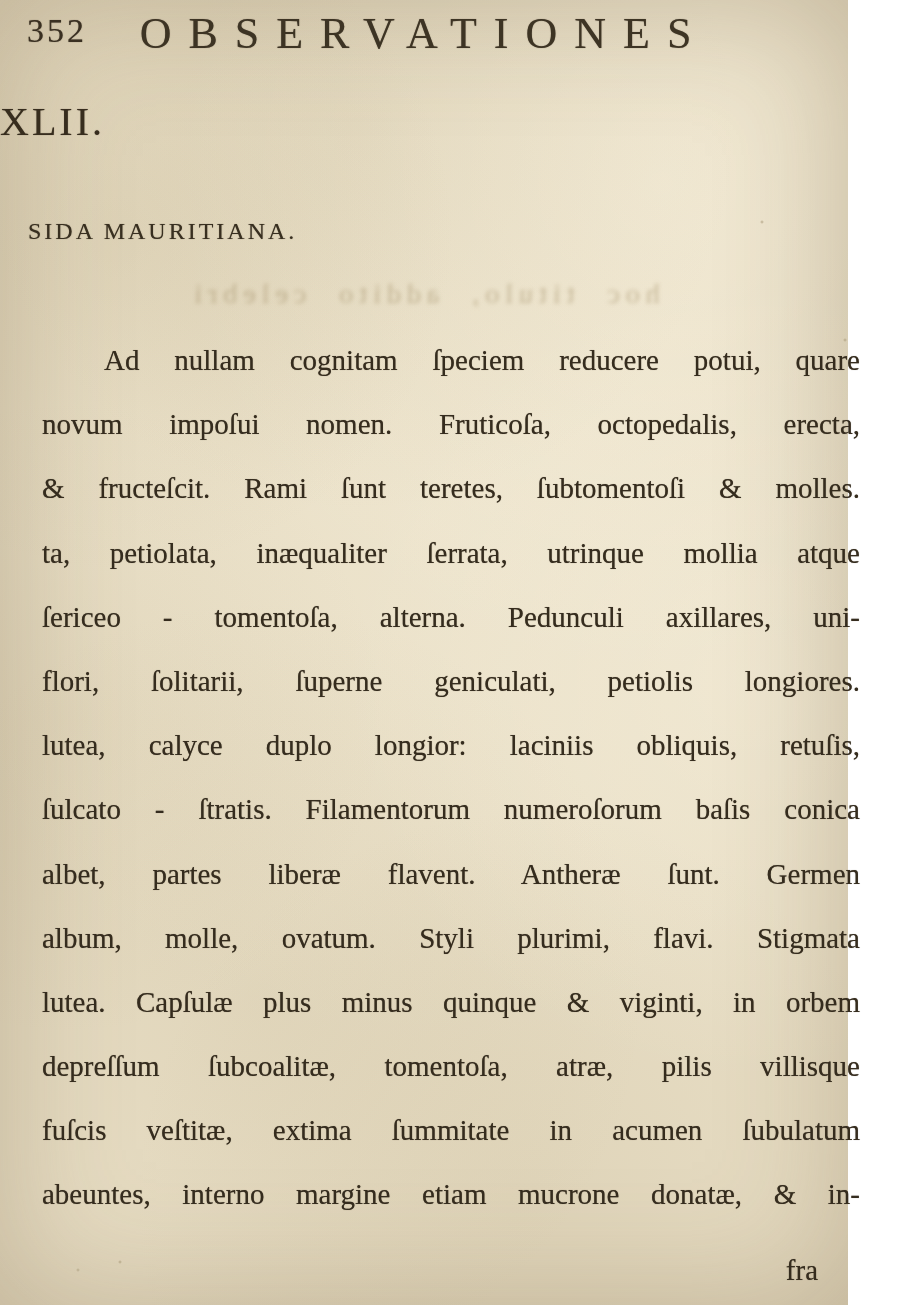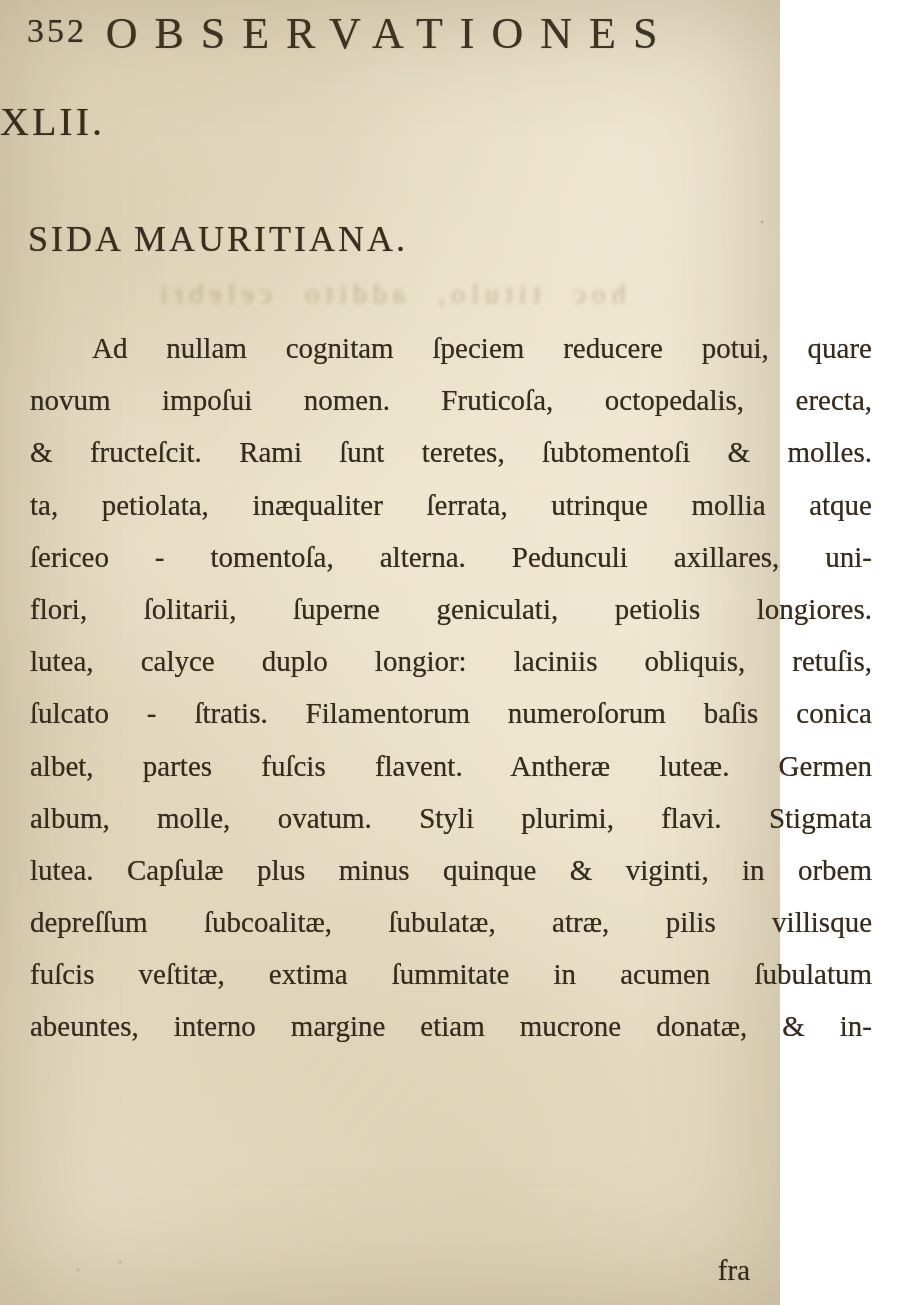--- a/index.html
+++ b/index.html
@@ -7,21 +7,21 @@
     padding: 0;
   }
   body {
     width: 900px;
     height: 1305px;
     overflow: hidden;
     font-family: "Liberation Serif", "DejaVu Serif", serif;
   }
   .page {
     position: relative;
-    width: 780px;
+    width: 848px;
     height: 1305px;
     background-color: #e8dec5;
     background-image:
       radial-gradient(circle at 14% 18%, rgba(172,155,116,0.16) 0, transparent 26%),
       radial-gradient(circle at 42% 10%, rgba(178,162,124,0.14) 0, transparent 30%),
       radial-gradient(circle at 78% 14%, rgba(255,249,233,0.35) 0, transparent 38%),
       radial-gradient(circle at 8% 55%, rgba(172,155,116,0.12) 0, transparent 30%),
       radial-gradient(circle at 88% 52%, rgba(255,249,233,0.30) 0, transparent 40%),
       radial-gradient(circle at 30% 76%, rgba(172,155,116,0.12) 0, transparent 34%),
       radial-gradient(circle at 62% 92%, rgba(172,155,116,0.14) 0, transparent 30%),
@@ -76,21 +76,21 @@
     font-size: 40px;
     letter-spacing: 3px;
     color: #372d1e;
     text-shadow: 0 0 1px rgba(58,48,34,0.6);
   }
   .species-heading {
     position: absolute;
     top: 218px;
     left: 28px;
     margin: 0;
-    font-size: 36px;
+    font-size: 24px;
     font-weight: normal;
     letter-spacing: 3px;
     color: #382f20;
     text-shadow: 0 0 1px rgba(58,48,34,0.6);
   }
   .ghost-line {
     position: absolute;
     top: 278px;
     left: 10px;
     right: 10px;
@@ -104,21 +104,21 @@
     transform: scaleX(-1);
     pointer-events: none;
   }
   .body-text {
     position: absolute;
     top: 322px;
     left: 30px;
     width: 842px;
   }
   .body-text p {
-    margin: 0;
+    margin: 12px;
     font-size: 29px;
     line-height: 52.2px;
     height: 52.2px;
     text-align: justify;
     text-align-last: justify;
     white-space: nowrap;
     color: #352c1e;
     text-shadow: 0 0 0.7px rgba(53,44,30,0.65);
   }
   .body-text p.first-line {
@@ -152,22 +152,22 @@
 
   <main class="body-text">
     <p class="first-line">Ad nullam cognitam ſpeciem reducere potui, quare</p>
     <p>novum impoſui nomen.  Fruticoſa, octopedalis, erecta,</p>
     <p>&amp; fructeſcit.  Rami ſunt teretes, ſubtomentoſi &amp; molles.</p>
     <p>ta, petiolata, inæqualiter ſerrata, utrinque mollia atque</p>
     <p>ſericeo - tomentoſa, alterna.  Pedunculi axillares, uni-</p>
     <p>flori, ſolitarii, ſuperne geniculati, petiolis longiores.</p>
     <p>lutea, calyce duplo longior: laciniis obliquis, retuſis,</p>
     <p>ſulcato - ſtratis.  Filamentorum numeroſorum baſis conica</p>
-    <p>albet, partes fuſcis flavent.  Antheræ luteæ.  Germen</p>
+    <p>albet, partes liberæ flavent.  Antheræ ſunt.  Germen</p>
     <p>album, molle, ovatum.  Styli plurimi, flavi.  Stigmata</p>
     <p>lutea.  Capſulæ plus minus quinque &amp; viginti, in orbem</p>
-    <p>depreſſum ſubcoalitæ, ſubulatæ, atræ, pilis villisque</p>
+    <p>depreſſum ſubcoalitæ, tomentoſa, atræ, pilis villisque</p>
     <p>fuſcis veſtitæ, extima ſummitate in acumen ſubulatum</p>
     <p>abeuntes, interno margine etiam mucrone donatæ, &amp; in-</p>
   </main>
 
   <div class="catchword">fra</div>
 </div>
 
 </body></html>

